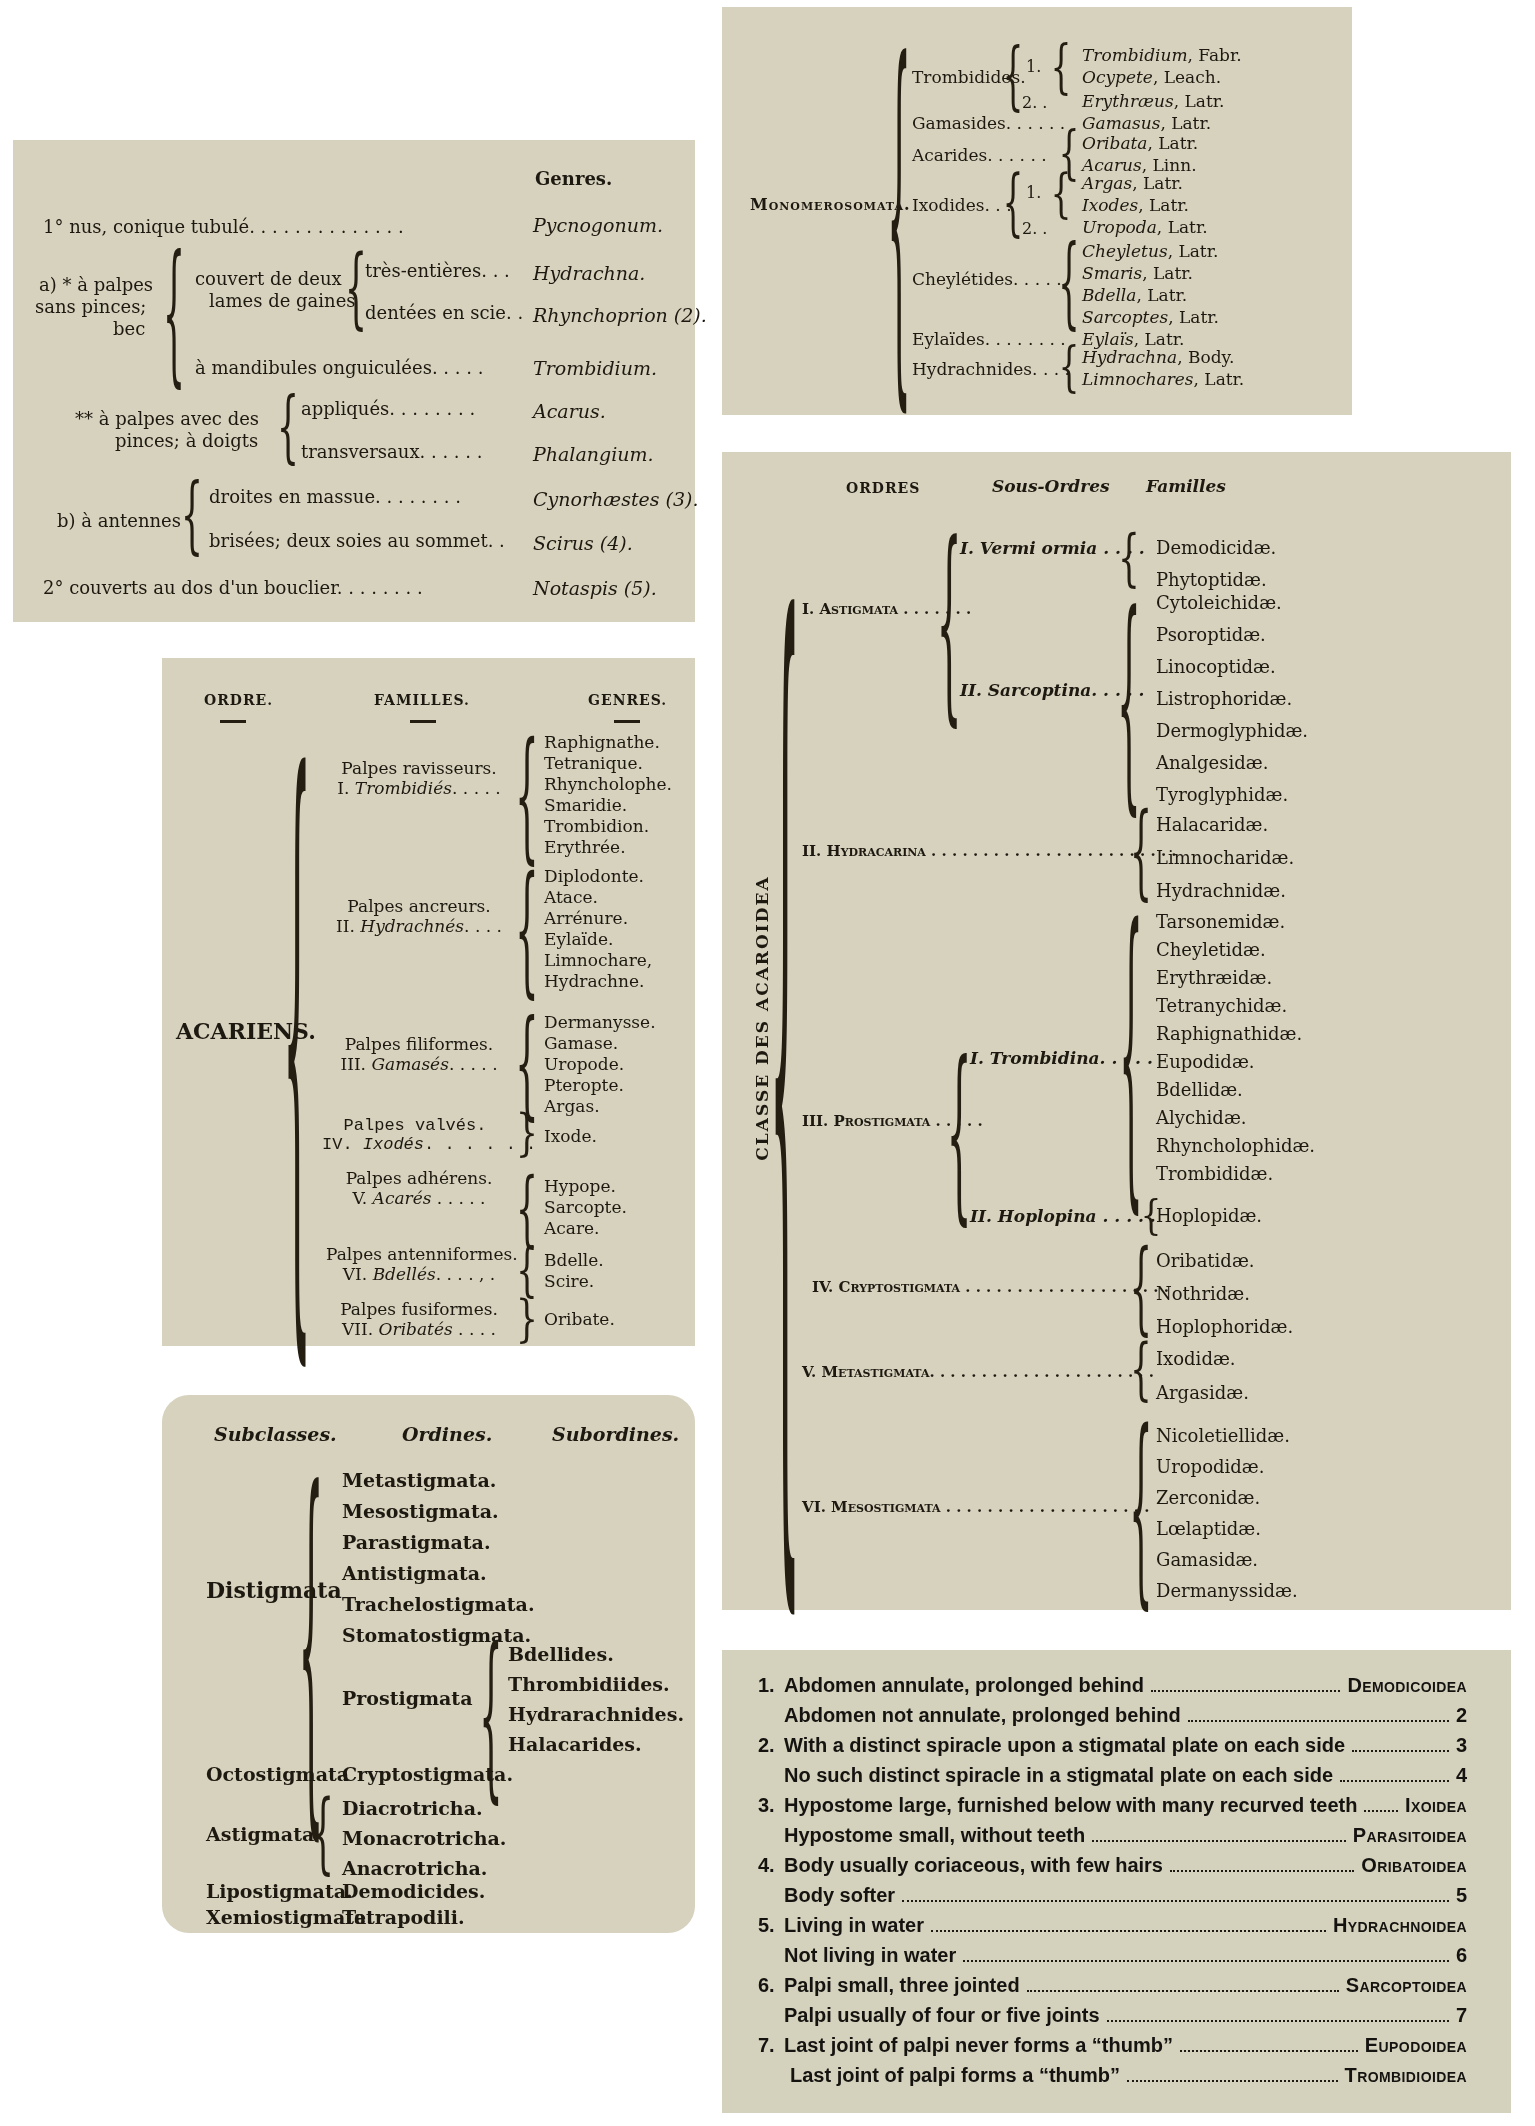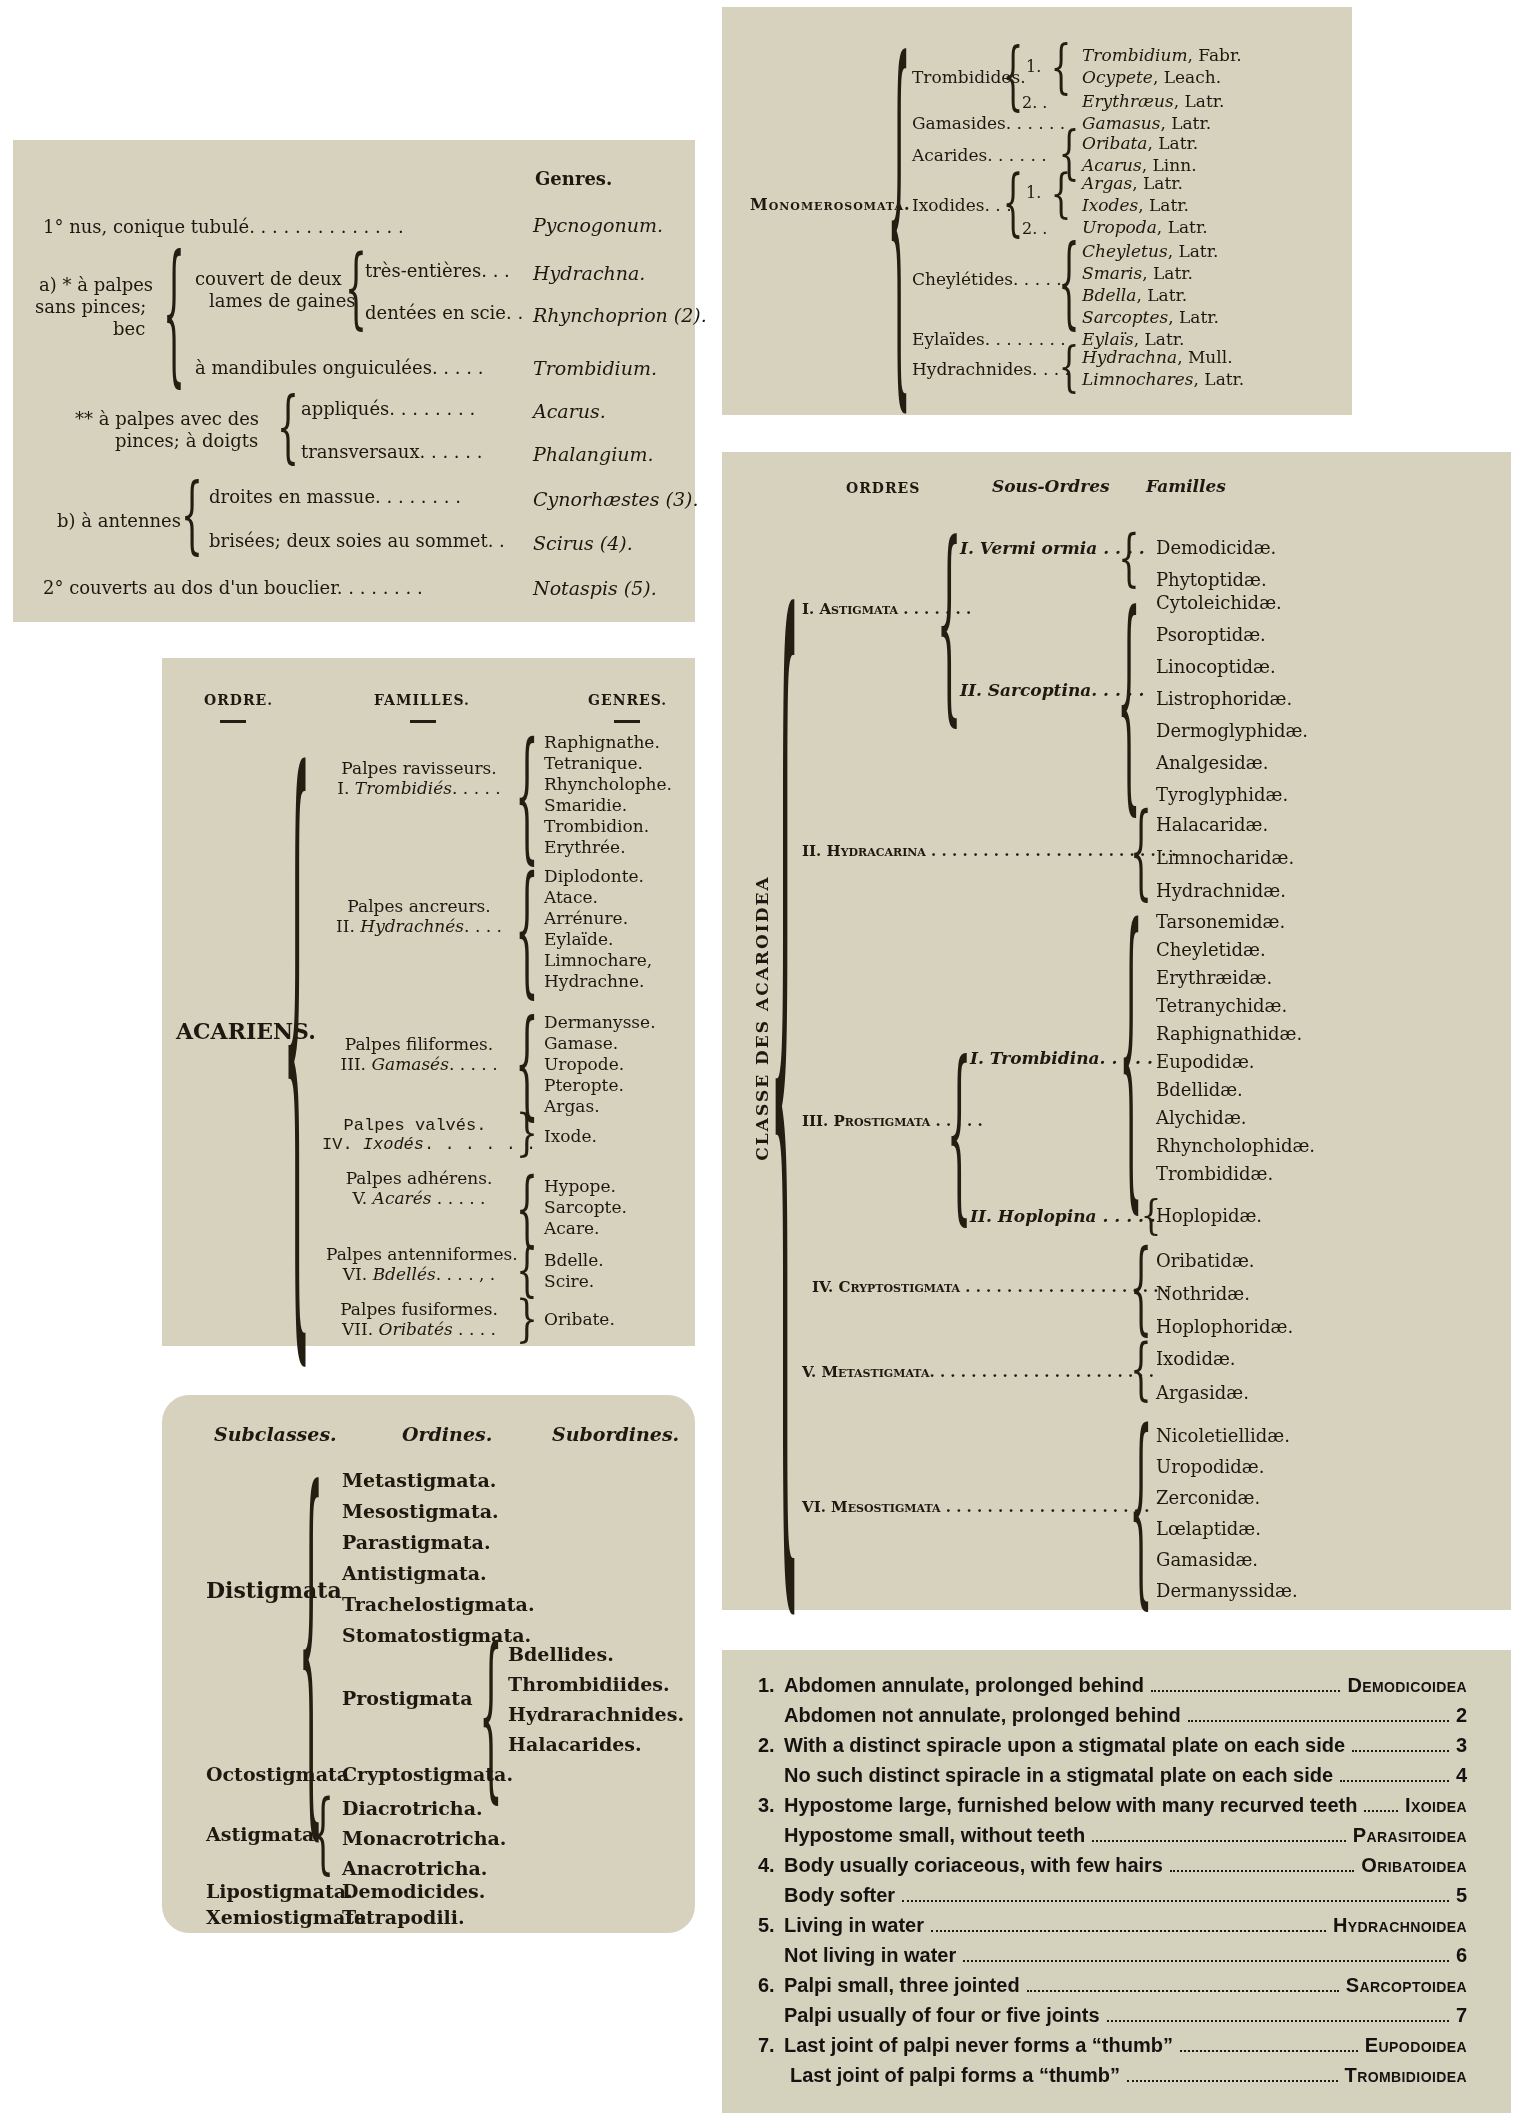--- a/index.html
+++ b/index.html
@@ -131,21 +131,21 @@
     <span class="p s17" style="left:360px;top:278px;"><i>Bdella</i><span>, Latr.</span></span>
     <span class="p s17" style="left:360px;top:300px;"><i>Sarcoptes</i><span>, Latr.</span></span>
 
     <span class="p s17" style="left:190px;top:322px;">Eylaïdes. . . . . . . .</span>
     <span class="p s17" style="left:360px;top:322px;"><i>Eylaïs</i><span>, Latr.</span></span>
 
     <span class="p s17" style="left:190px;top:352px;">Hydrachnides. . . .</span>
     <div class="brace" style="left:334px;top:334px;height:50px;">
       <span style="transform:scale(.75,1.25);">{</span>
       </div>
-    <span class="p s17" style="left:360px;top:340px;"><i>Hydrachna</i><span>, Mull.</span></span>
+    <span class="p s17" style="left:360px;top:340px;"><i>Hydrachna</i><span>, Body.</span></span>
     <span class="p s17" style="left:360px;top:362px;"><i>Limnochares</i><span>, Latr.</span></span>
   </div>
 
   <div class="panel" id="p3" style="left:162px;top:658px;width:533px;height:688px;">
     <span class="p b ls1 s14" style="left:42px;top:34px;">ORDRE.</span>
     <div class="dash" style="left:58px;top:62px;width:26px;"></div>
     <span class="p b ls1 s14" style="left:212px;top:34px;">FAMILLES.</span>
     <div class="dash" style="left:248px;top:62px;width:26px;"></div>
     <span class="p b ls1 s14" style="left:426px;top:34px;">GENRES.</span>
     <div class="dash" style="left:452px;top:62px;width:26px;"></div>

